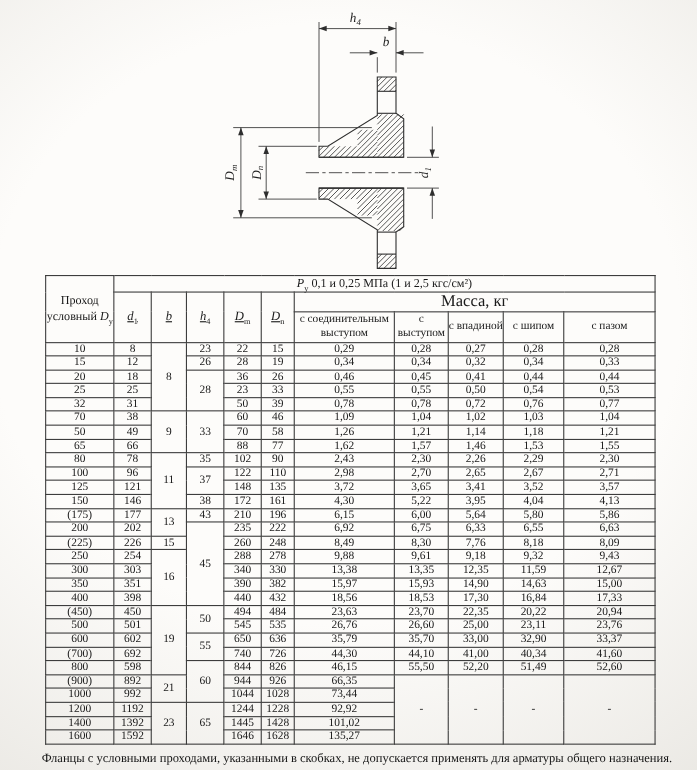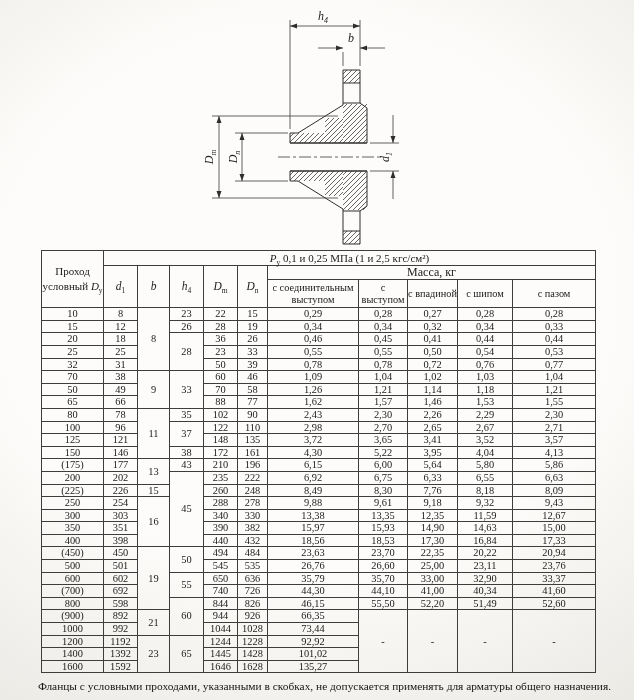--- a/index.html
+++ b/index.html
@@ -12,24 +12,24 @@
   .dline{stroke:#2e2e2e;stroke-width:1;fill:none;}
   .thin{stroke:#3a3a3a;stroke-width:0.8;fill:none;}
   .arrow{fill:#2e2e2e;stroke:none;}
   #hatch-group line{stroke:#3f3f3f;stroke-width:0.8;}
   .dimtext{font-family:"Liberation Serif",serif;font-style:italic;font-size:12px;fill:#1e1e1e;}
   .subt{font-size:8px;}
   table{border-collapse:collapse;table-layout:fixed;margin-left:41px;width:554px;}
   th,td{border:1px solid #3d3d3d;text-align:center;vertical-align:middle;font-weight:normal;padding:0;}
   thead th{font-size:10.5px;line-height:1.1;}
   .h-p{height:14px;font-size:11px;}
-  .h-mass{height:12px;font-size:12px;}
+  .h-mass{height:12px;font-size:15px;}
   .h-sub{height:27px;font-size:10.3px;line-height:1.12;}
   .h-col1{font-size:11px;line-height:1.35;}
-  .h-dim{font-size:11.5px;}
+  .h-dim{font-size:11.5px;text-decoration:underline;}
   i{font-style:italic;}
   sub{font-size:7.5px;line-height:0;}
   tbody td{height:11.6px;font-size:10.4px;line-height:11.6px;}
   .footnote{margin:7px 16px 0 38px;font-size:11.4px;white-space:nowrap;color:#161616;}
 </style>
 </head>
 <body>
 
 <svg class="drawing" width="634" height="250" viewBox="0 0 634 250">
 

